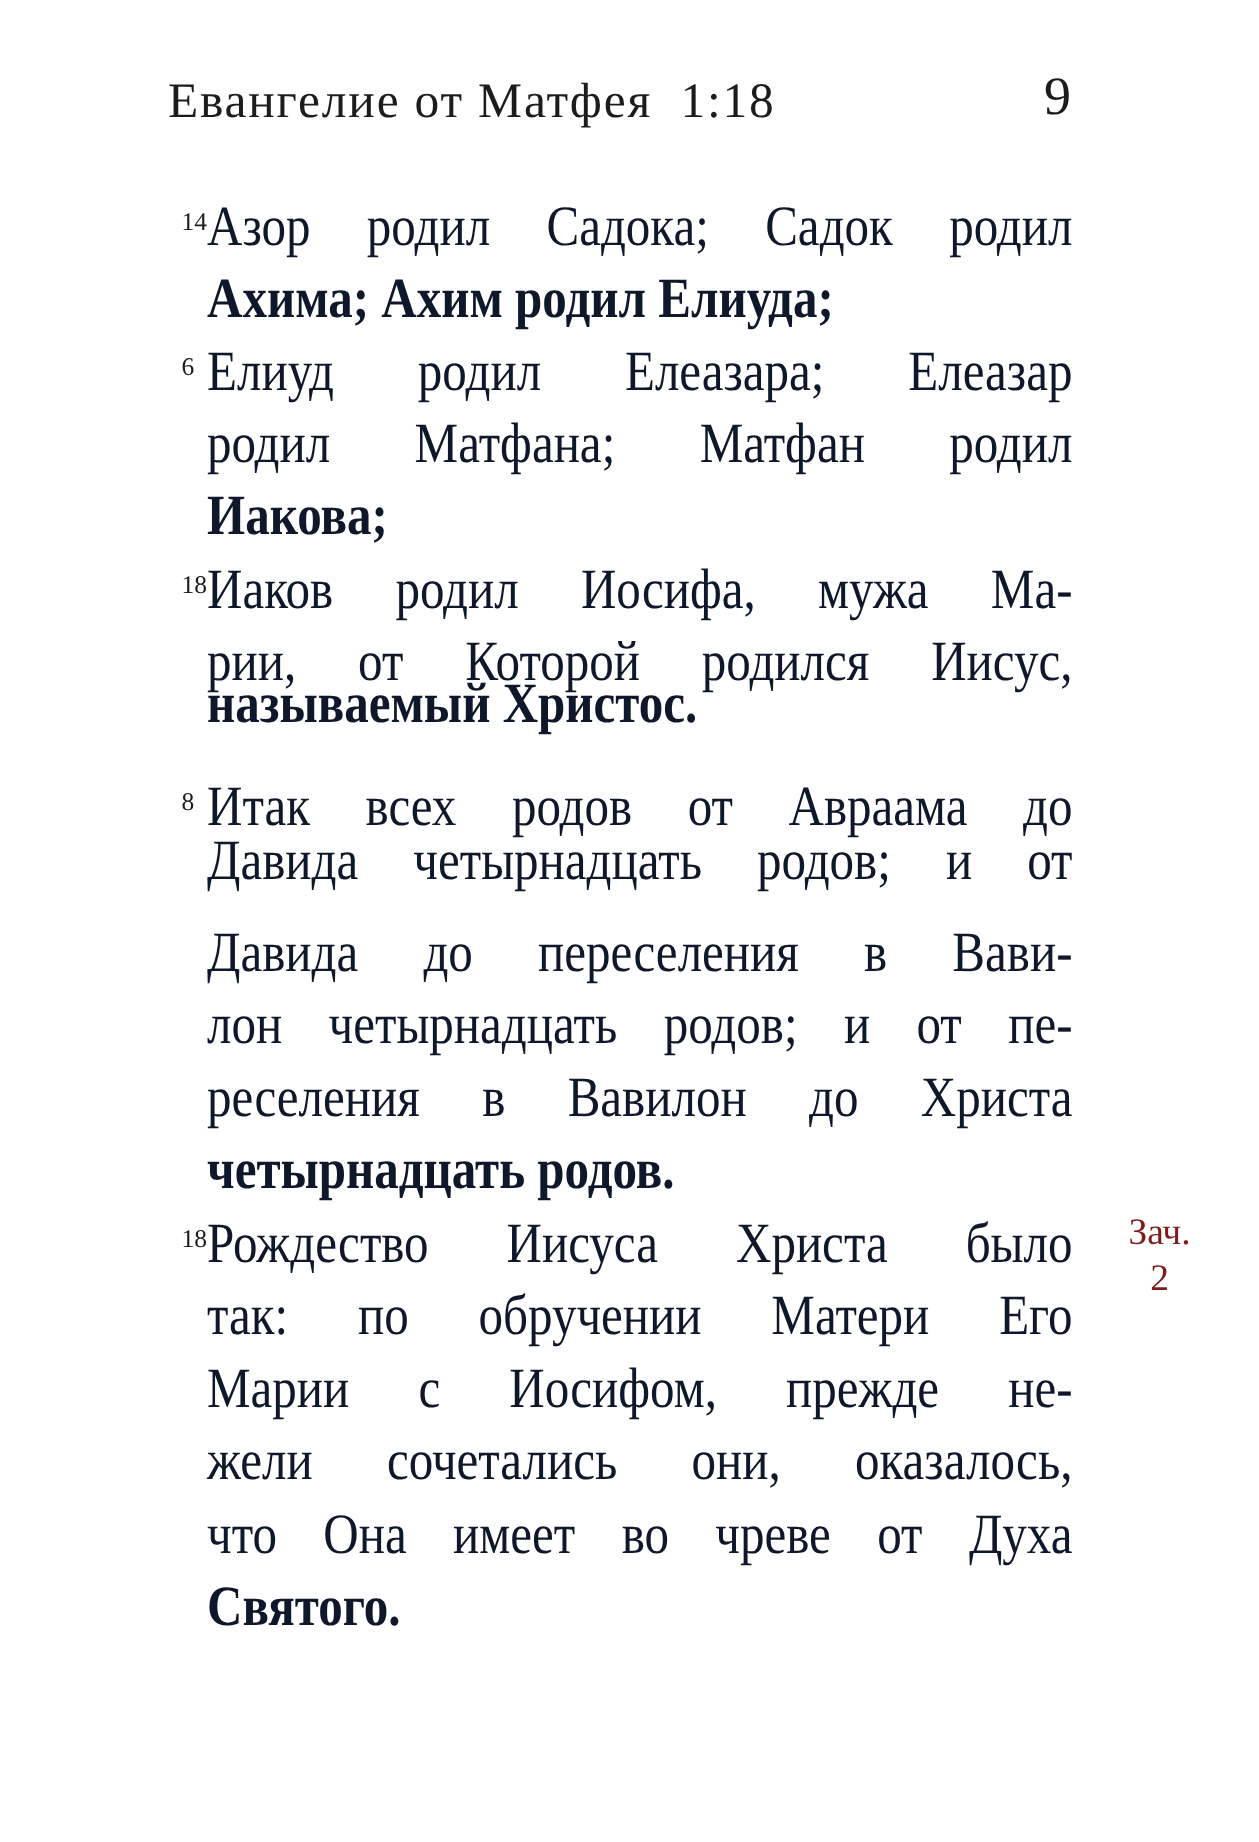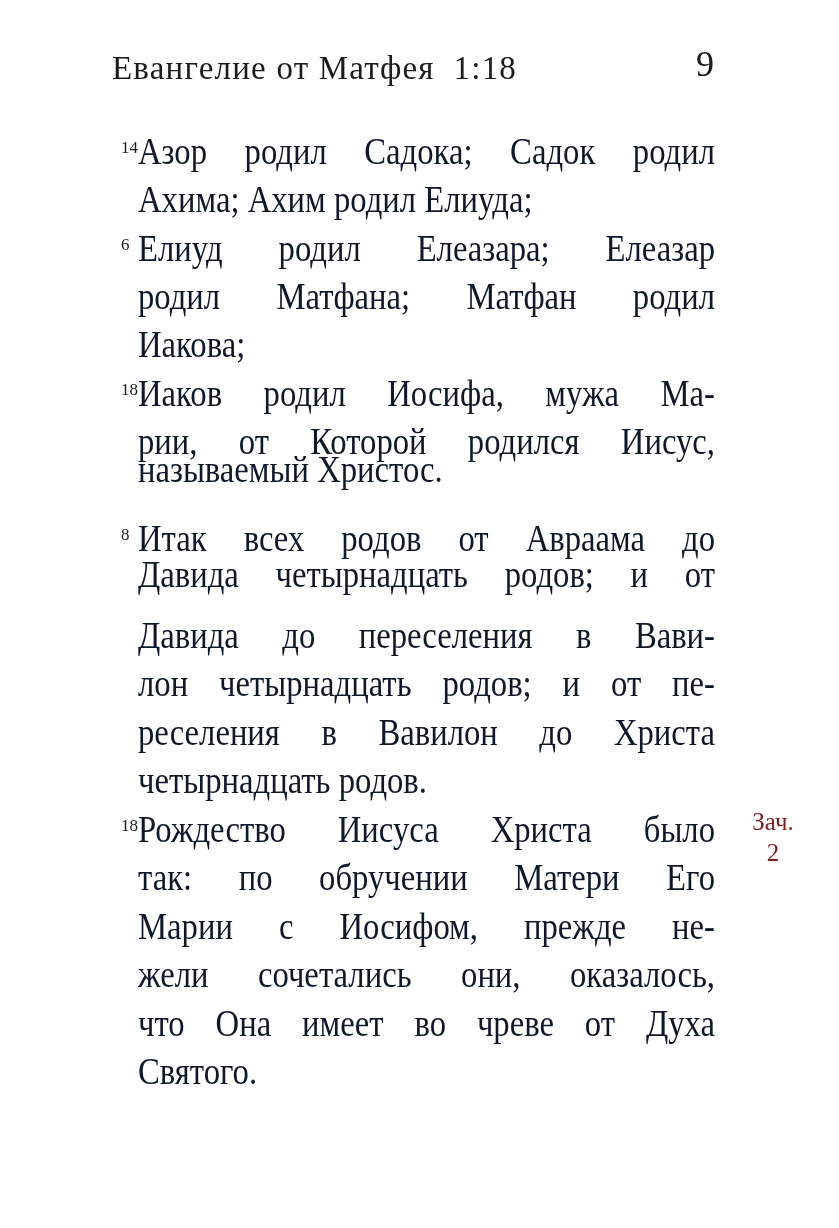--- a/index.html
+++ b/index.html
@@ -64,20 +64,21 @@
       height: 48px;
       font-size: 38px;
       line-height: 48px;
       white-space: nowrap;
       text-align: justify;
       text-align-last: justify;
       color: #0f172a;
     }
     .line.last {
       text-align-last: left;
+      font-weight: bold;
     }
     .line span.inner {
       display: inline-block;
       transform-origin: left center;
     }
     .margin-note {
       position: absolute;
       left: 740px;
       top: 806px;
       width: 66px;

